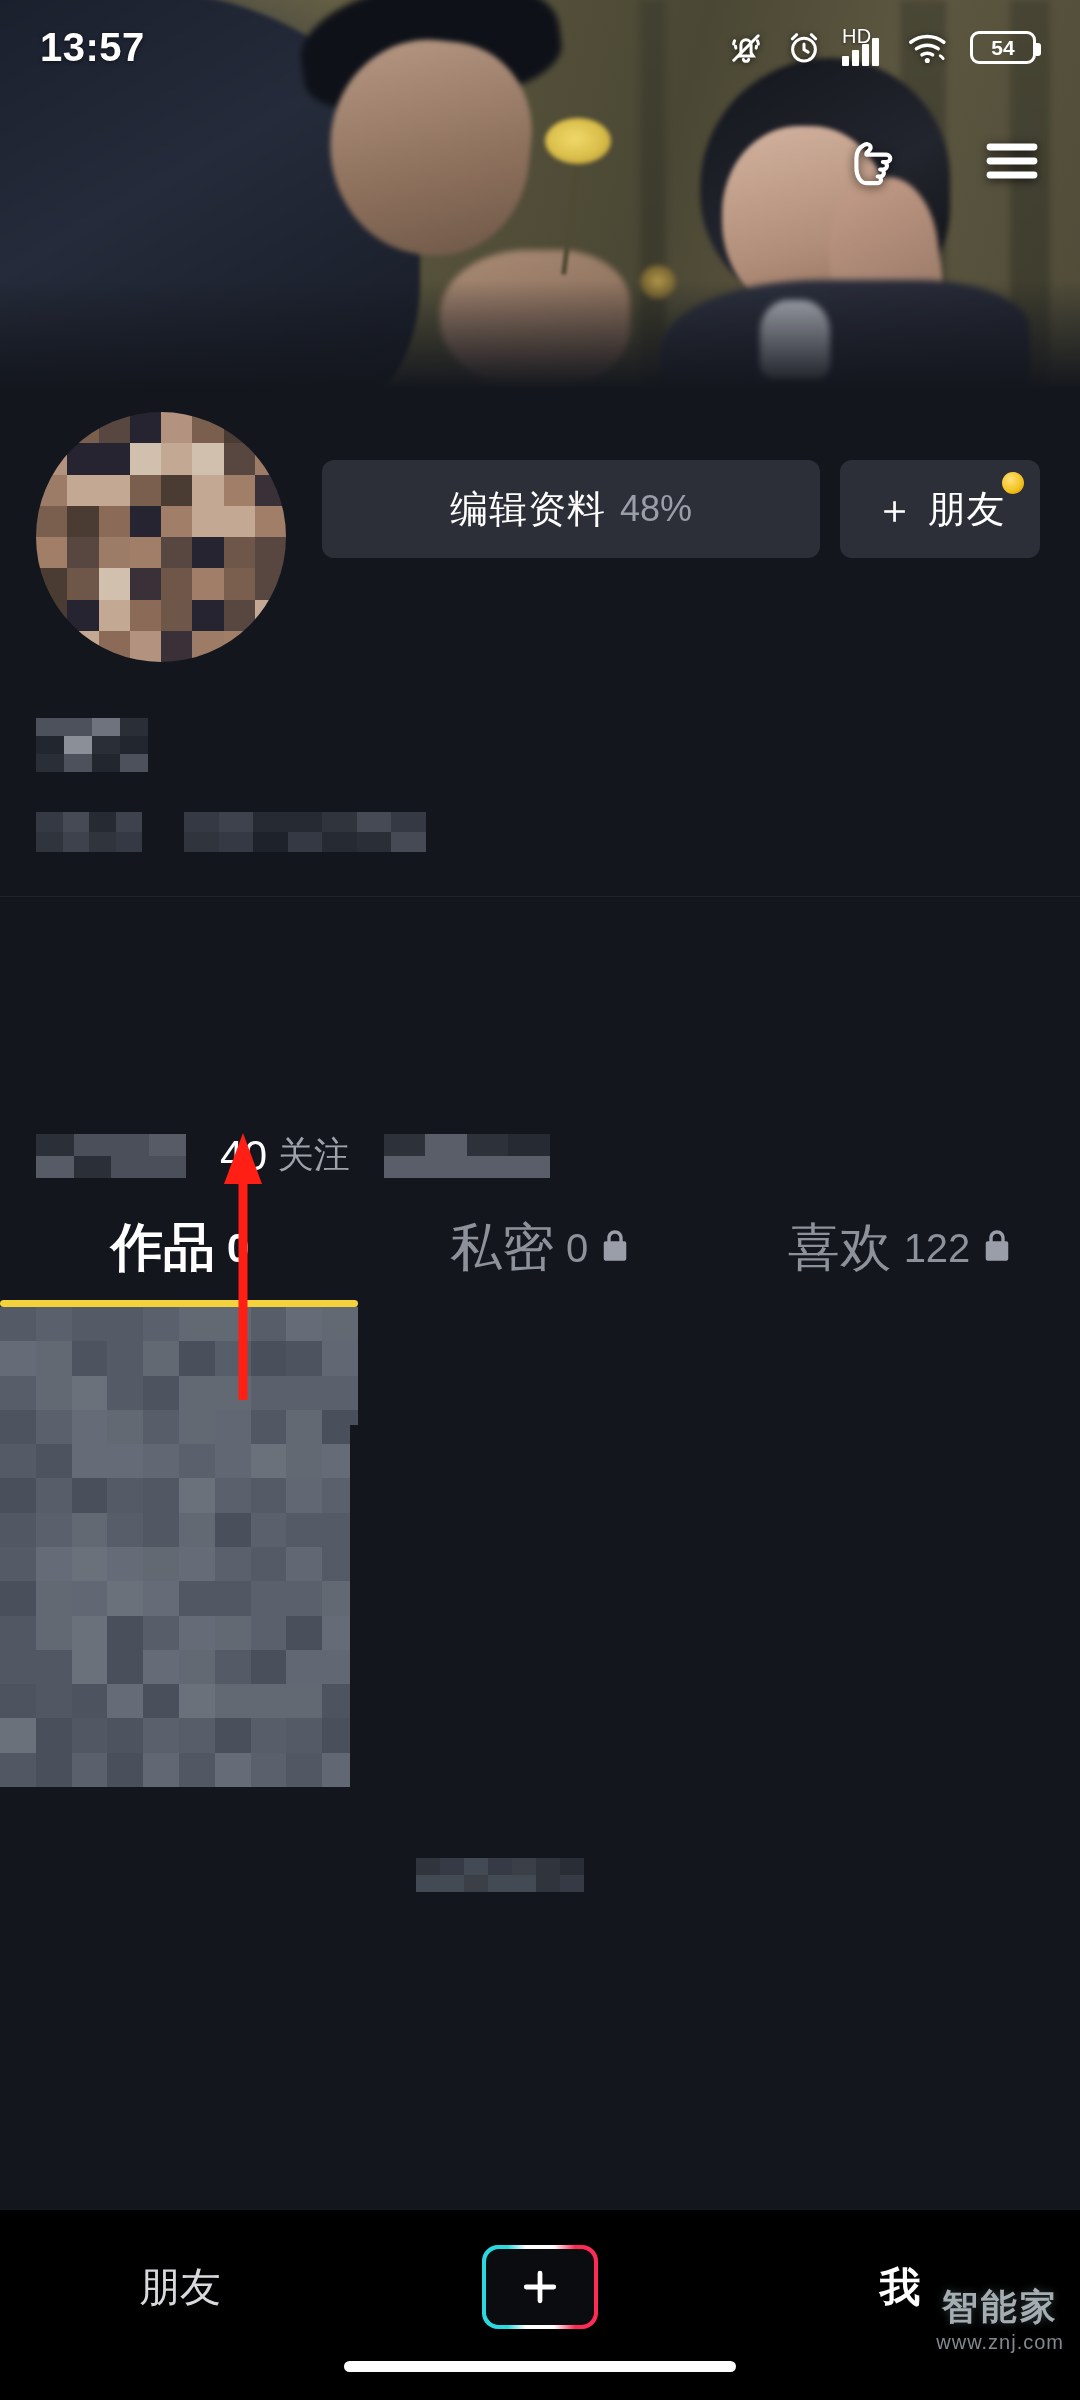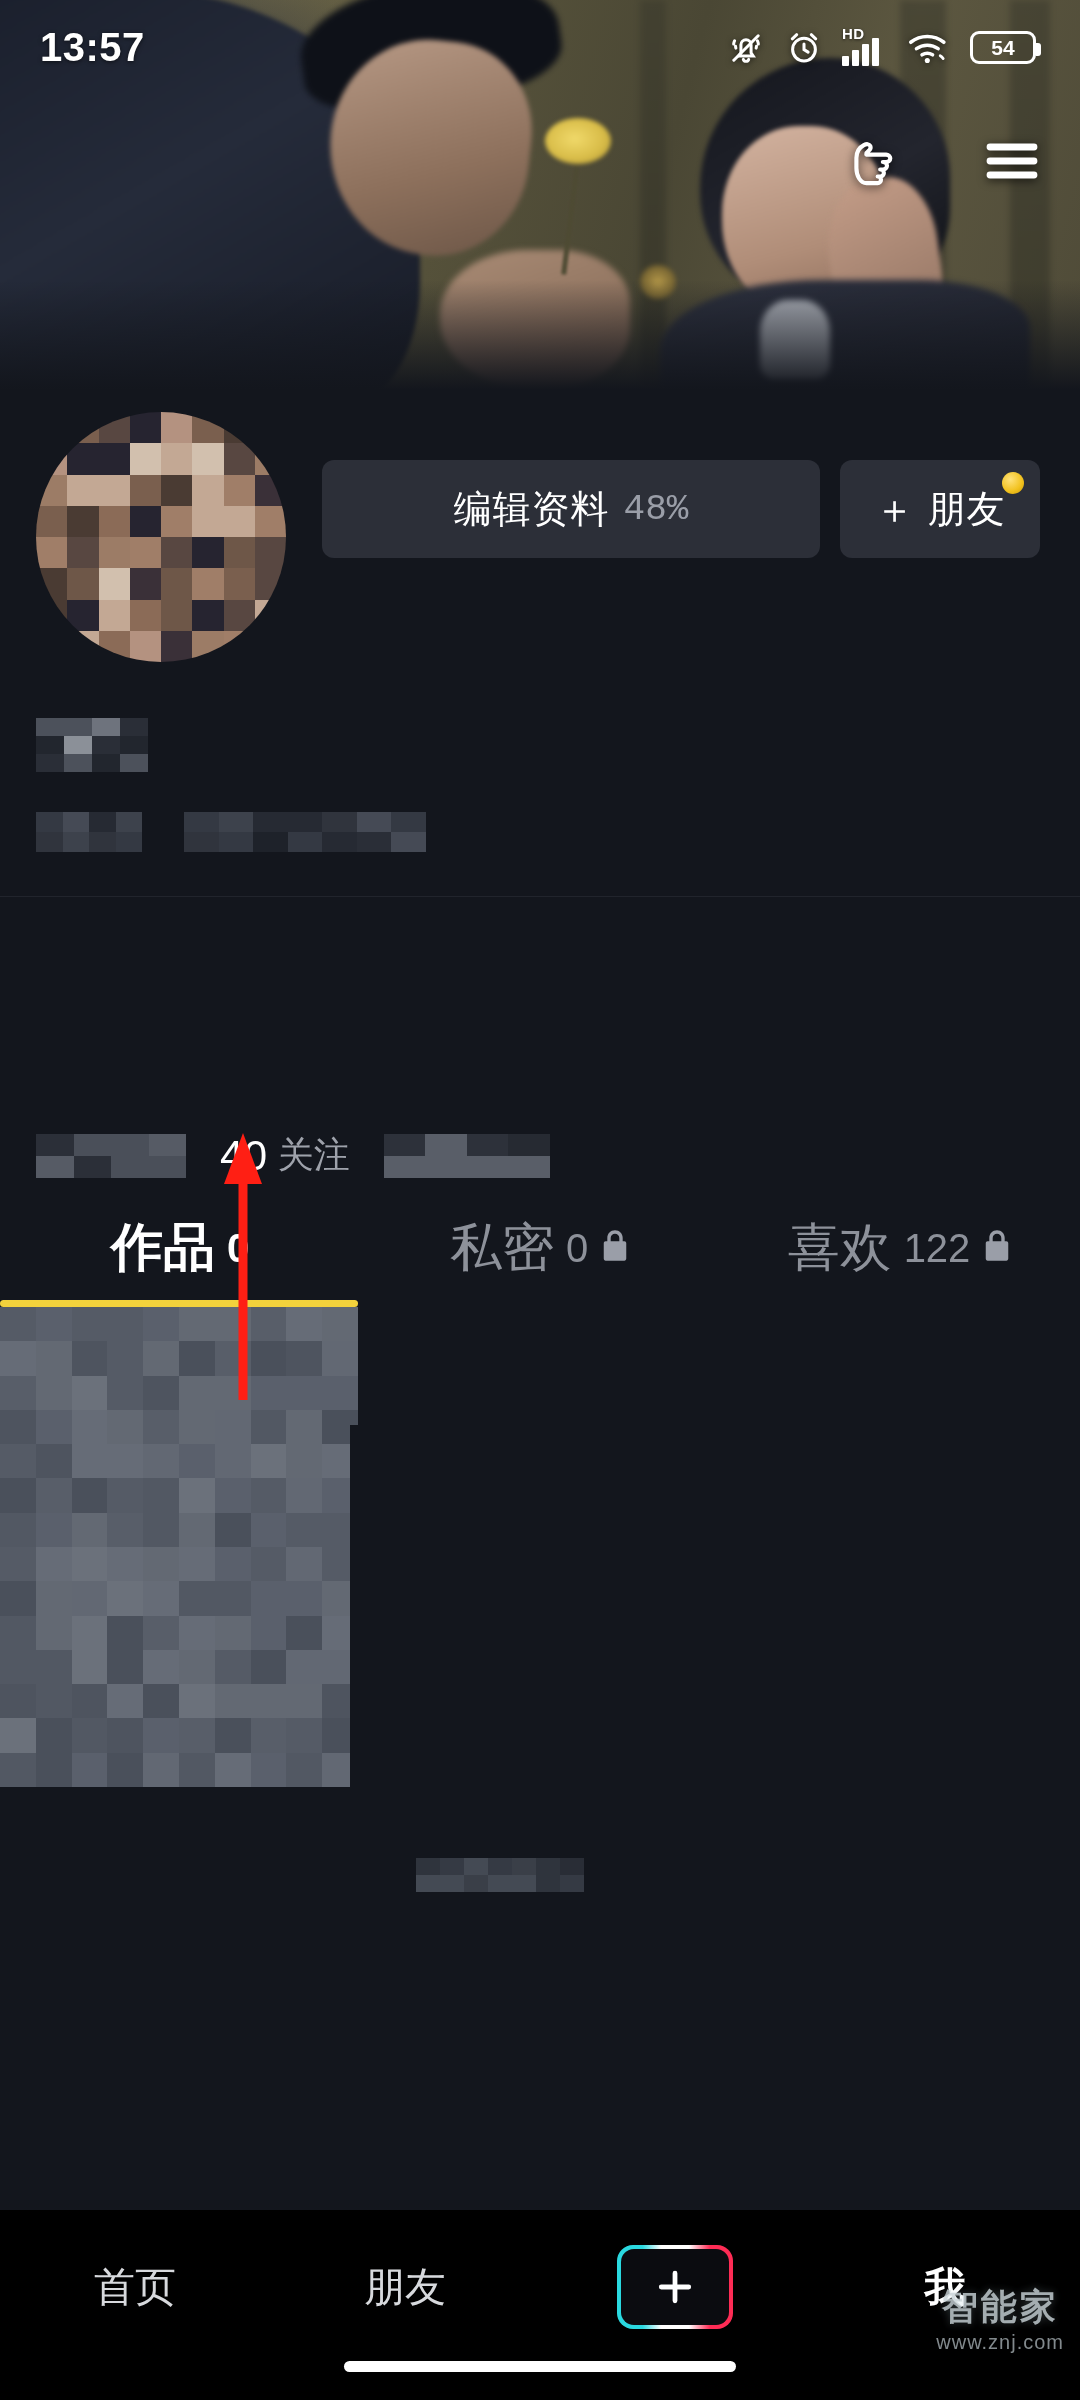--- a/index.html
+++ b/index.html
@@ -90,21 +90,21 @@
     display:flex; align-items:center; justify-content:space-between;
     padding:0 44px 0 40px; z-index:40;
   }
   .sb-time{
     color:#fff; font-size:40px; font-weight:700; letter-spacing:.5px;
     text-shadow:0 1px 4px rgba(0,0,0,.6);
   }
   .sb-icons{ display:flex; align-items:center; gap:19px; }
   .sb-icons svg{ display:block; filter:drop-shadow(0 1px 3px rgba(0,0,0,.6)); }
   .sb-hd{
-    color:#fff; font-size:15px; font-weight:700; letter-spacing:.4px;
+    color:#fff; font-size:20px; font-weight:400; letter-spacing:.4px;
     position:absolute; top:-2px; left:0; line-height:1;
     text-shadow:0 1px 3px rgba(0,0,0,.6);
   }
   .sb-sig{ position:relative; width:46px; height:40px; }
   .sb-sig .bars{ position:absolute; bottom:2px; left:0; display:flex; align-items:flex-end; gap:3px; }
   .sb-sig .bars i{ display:block; width:7px; background:#fff; border-radius:1px; }
   .sb-batt{
     width:66px; height:33px; border:3px solid #fff; border-radius:9px;
     display:flex; align-items:center; justify-content:center; position:relative;
   }
@@ -125,21 +125,21 @@
   .profile{ position:absolute; left:0; top:390px; width:1080px; }
 
   .prow{ display:flex; align-items:flex-start; padding:22px 40px 0 36px; }
   .avatar{
     width:250px; height:250px; border-radius:50%;
     overflow:hidden; flex:0 0 auto; position:relative;
   }
   .mos{ display:grid; width:100%; height:100%; }
   .mos i{ display:block; }
 
-  .pbtns{ display:flex; align-items:center; gap:20px; margin:48px 0 0 36px; flex:1;font-family:Liberation Mono, monospace; }
+  .pbtns{ display:flex; align-items:center; gap:20px; margin:48px 0 0 36px; flex:1; }
   .btn{
     height:98px; border-radius:12px; background:#2c2f38;
     display:flex; align-items:center; justify-content:center;
     color:#fff; font-size:38px; letter-spacing:1px; position:relative;
   }
   .btn-edit{ flex:1; }
   .btn-edit .pct{ color:#9a9ea8; font-size:36px; margin-left:14px; letter-spacing:0; }
   .btn-friend{ width:200px; }
   .btn-friend .plus{ font-size:40px; margin-right:12px; font-weight:400; }
   .badge-dot{
@@ -752,23 +752,20 @@
     <i style="background:#353a44"></i>
   </span>
 
 <svg class="arrow" viewBox="0 0 1080 2400" preserveAspectRatio="none">
   <line x1="243" y1="1400" x2="243" y2="1160" stroke="#ff1f14" stroke-width="9"></line>
   <polygon points="243,1133 224,1184 262,1184" fill="#ff1f14"></polygon>
 </svg>
 
 <div class="bottomnav">
 
-  <div class="nav-item">
-    <span>首页</span>
-  </div>
 
   <div class="nav-item">
     <span>朋友</span>
   </div>
 
   <div class="nav-item">
     <div class="nav-plus">
       <svg width="44" height="44" viewBox="0 0 24 24" fill="none" stroke="#fff" stroke-width="2.6" stroke-linecap="round">
         <path d="M12 4.5v15M4.5 12h15"></path>
       </svg>

